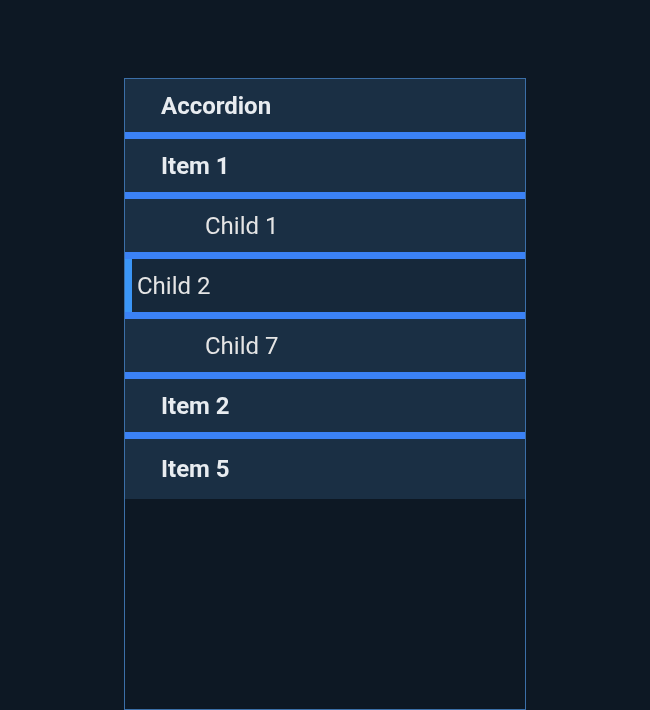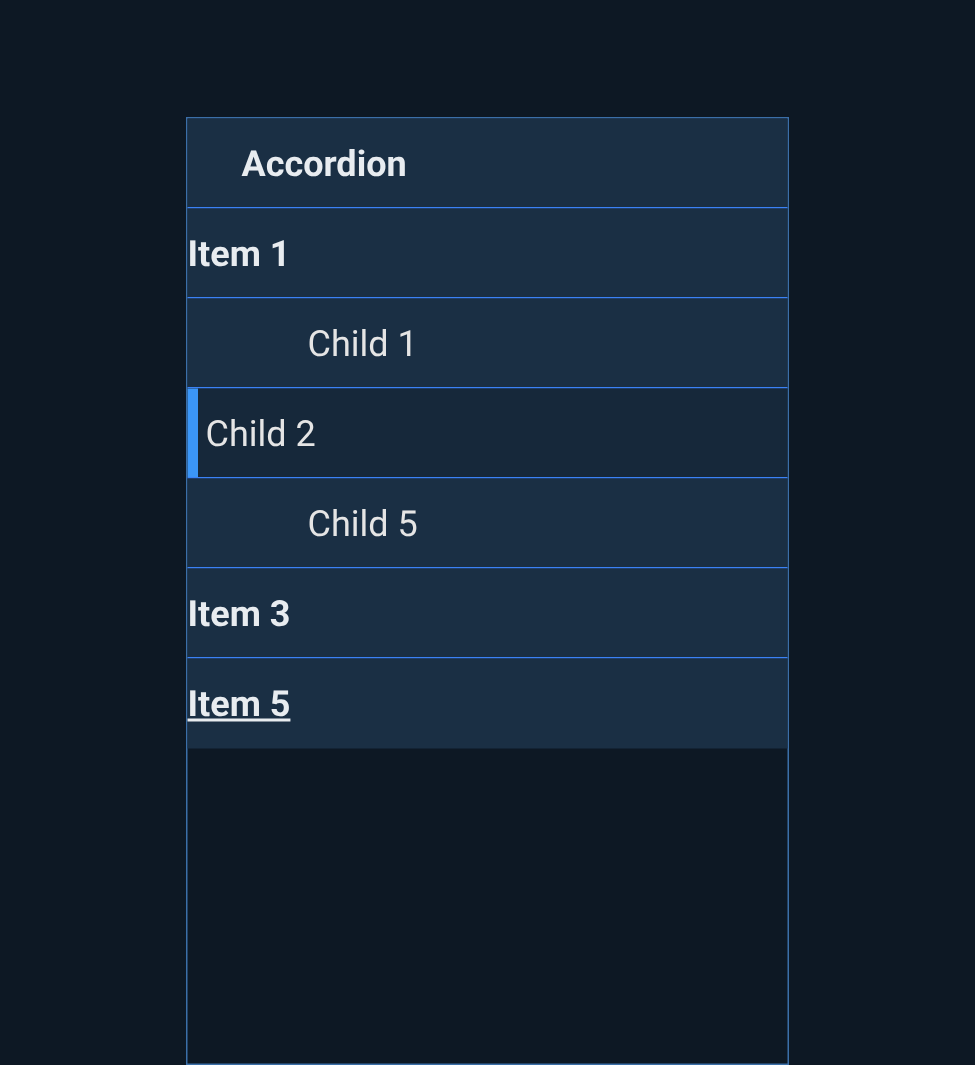--- a/index.html
+++ b/index.html
@@ -17,38 +17,38 @@
       padding-top: 78px;
     }
     .accordion {
       width: 402px;
       border: 1px solid #3b6fa8;
     }
     .accordion-row {
       height: 60px;
       display: flex;
       align-items: center;
-      border-bottom: 1px solid #3b82f6;
+      border-bottom: 7px solid #3b82f6;
       position: relative;
       background-color: #1a2f44;
     }
     .accordion-row:last-child {
       border-bottom: none;
-      text-decoration: underline;
     }
     .accordion-header {
       font-weight: 700;
       font-size: 24px;
       color: #e8ecf0;
       padding-left: 36px;
     }
     .accordion-item {
       font-weight: 700;
       font-size: 24px;
       color: #e8ecf0;
+      padding-left: 36px;
     }
     .accordion-child {
       font-weight: 400;
       font-size: 24px;
       color: #e5e5e5;
       padding-left: 80px;
     }
     .accordion-child.active {
       background-color: #16283a;
       padding-left: 12px;
@@ -77,25 +77,25 @@
   <div class="accordion-row accordion-child">
     <span>Child 1</span>
   </div>
 
   <div class="accordion-row accordion-child active">
     <div class="active-indicator"></div>
     <span>Child 2</span>
   </div>
 
   <div class="accordion-row accordion-child">
-    <span>Child 5</span>
+    <span>Child 7</span>
   </div>
 
   <div class="accordion-row accordion-item">
-    <span>Item 3</span>
+    <span>Item 2</span>
   </div>
 
 
 
   <div class="accordion-row accordion-item">
     <span>Item 5</span>
   </div>
 </div>
 
 </body></html>

